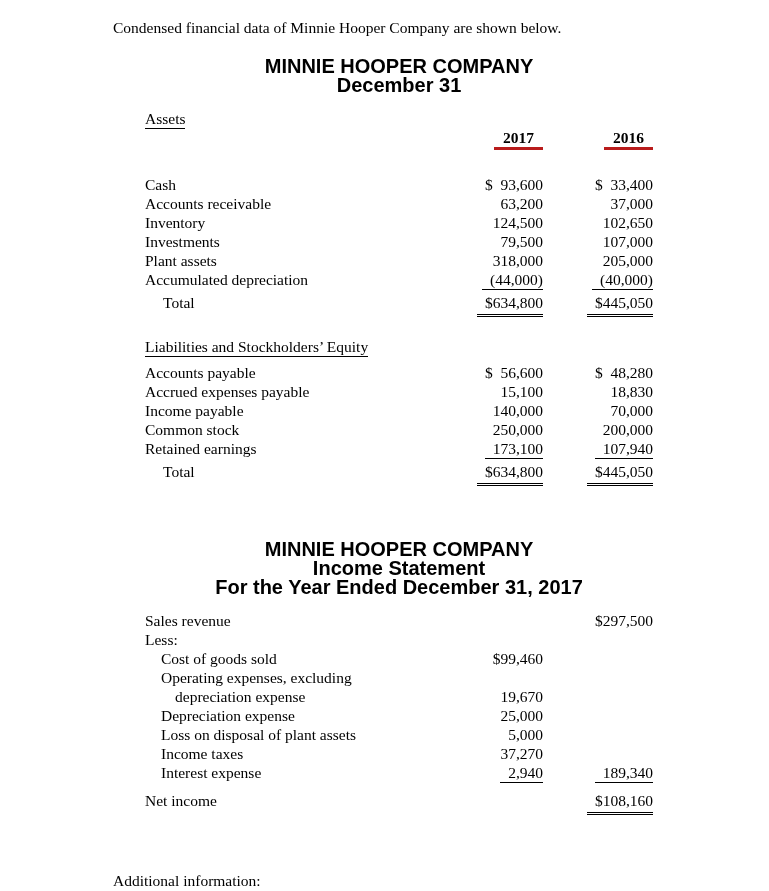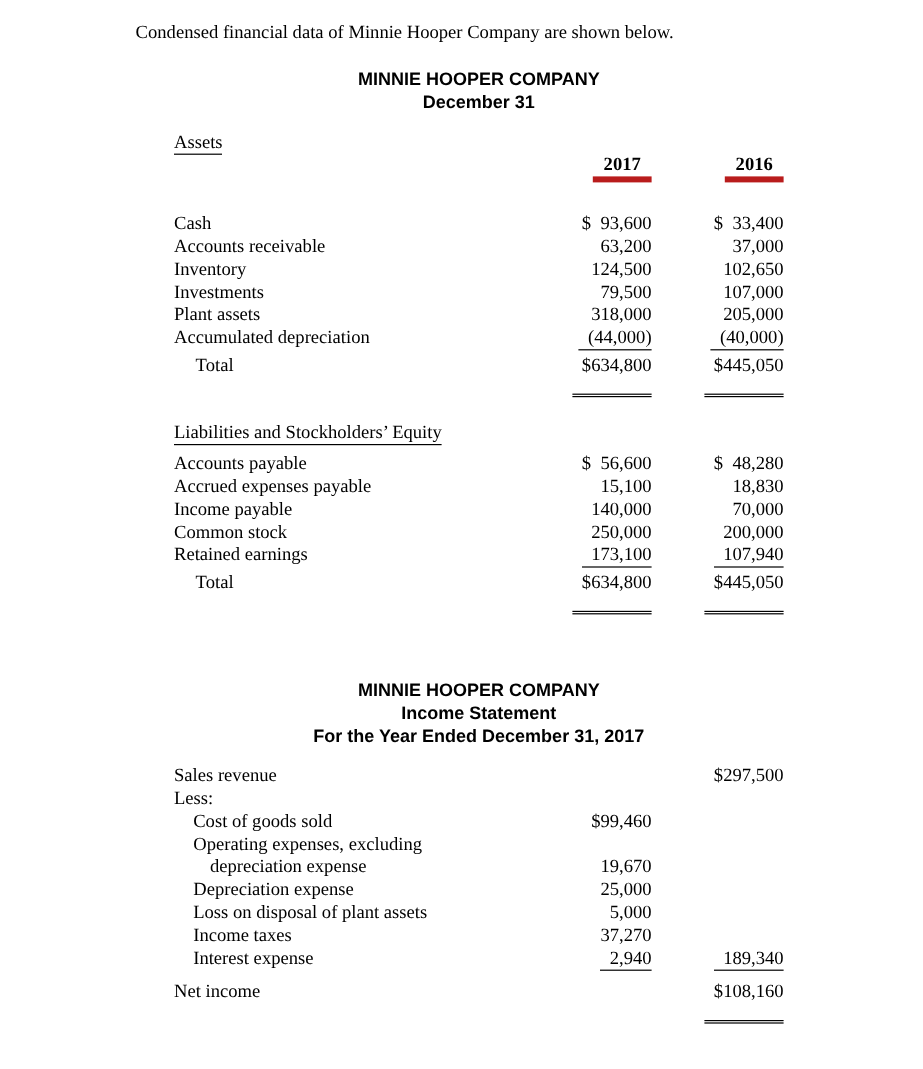--- a/index.html
+++ b/index.html
@@ -12,40 +12,40 @@
   }
   .page { padding:18px 0 0 113px; }
   .intro { margin-bottom:20px; line-height:19px; }
 
   .sheet { margin-left:32px; width:508px; }
 
   .heading {
     text-align:center;
     font-family:"Liberation Sans", sans-serif;
     font-weight:bold;
-    font-size:15px;
+    font-size:20px;
     line-height:19px;
     margin-bottom:14px;
   }
 
   .row { display:flex; line-height:19px; align-items:baseline; }
   .lbl { flex:1; }
   .num { width:110px; text-align:right; white-space:pre; }
   .val { display:inline-block; padding-left:8px; }
   .ul  { border-bottom:1px solid #000; }
-  .dul { border-bottom:3px double #000; padding-bottom:14px; }
+  .dul { border-bottom:3px double #000; padding-bottom:2px; }
 
   .sec-h {
     font-weight:normal;
     border-bottom:1px solid #000;
     display:inline-block;
   }
   .col-h {
     font-weight:bold;
-    border-bottom:5px solid #b91c1c;
+    border-bottom:3px solid #b91c1c;
     display:inline-block;
     padding:0 9px;
     font-family:Liberation Serif, serif;
   }
   .header-row { margin-bottom:6px; }
   .section-gap { margin-top:20px; }
   .total-row { margin-top:3px; }
   .total-row .lbl { padding-left:18px; }
 
   .is-heading { margin-top:54px; }

